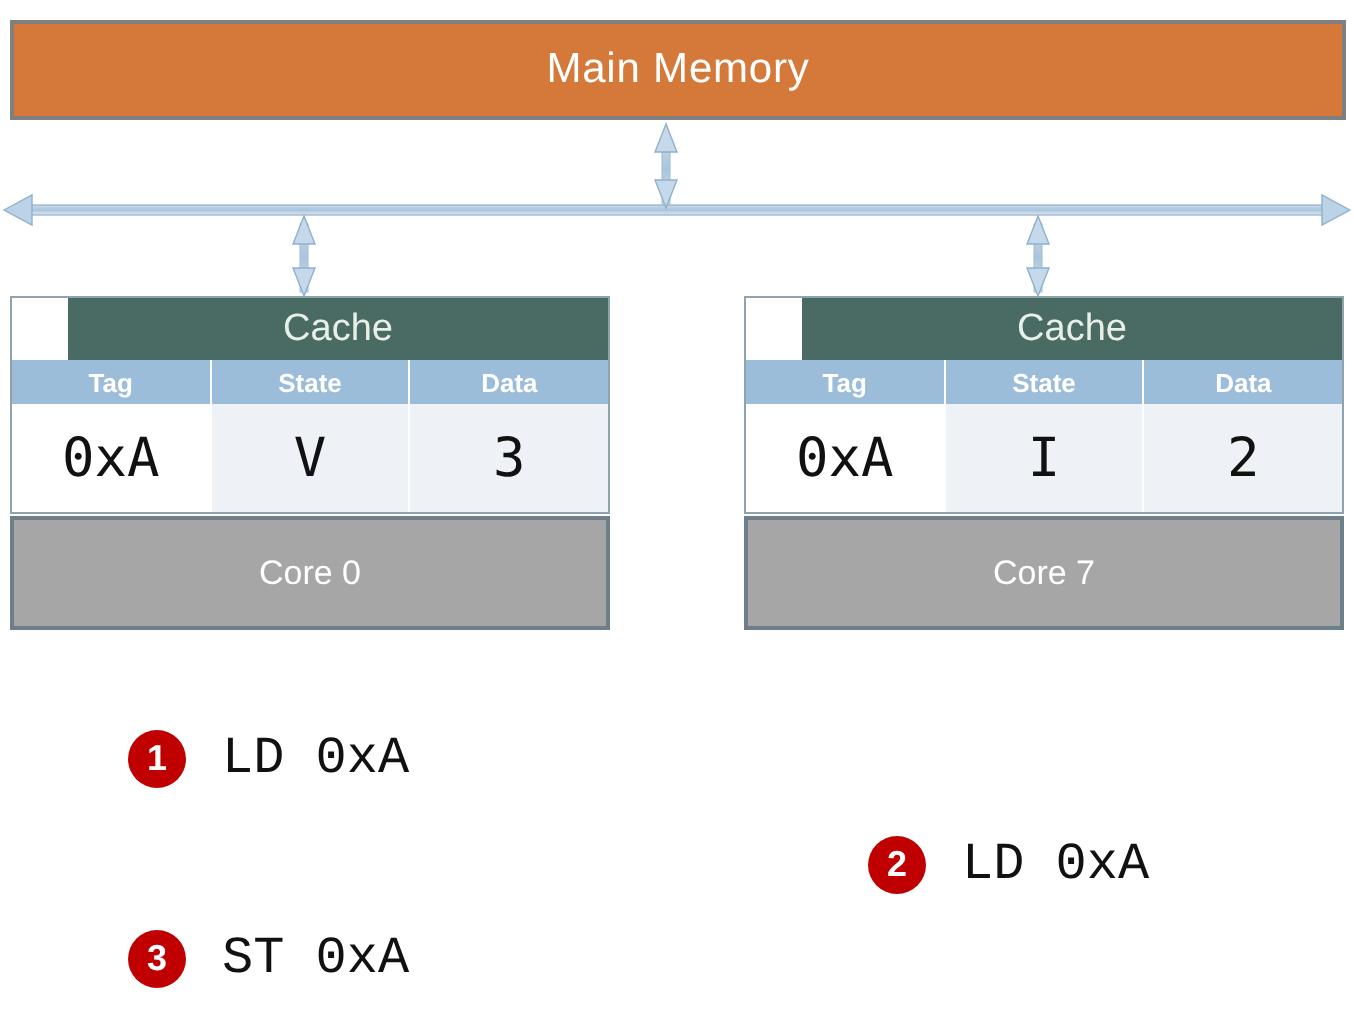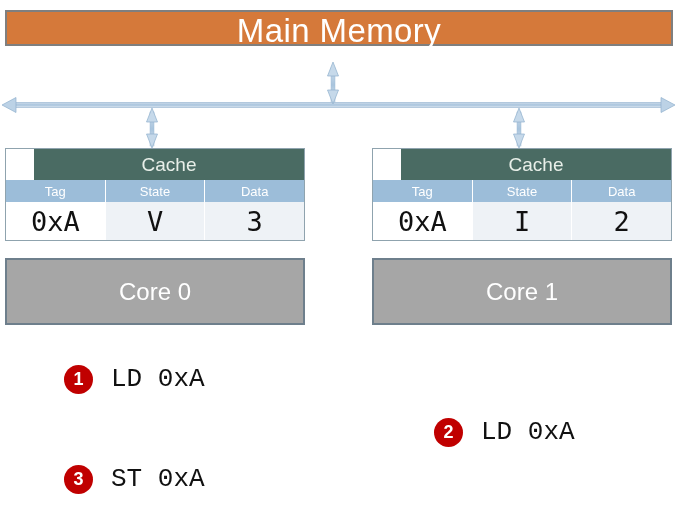--- a/index.html
+++ b/index.html
@@ -15,29 +15,29 @@
     overflow: hidden;
     font-family: "Liberation Sans", sans-serif;
   }
 
   
   .mem-bar {
     position: absolute;
     left: 5px;
     top: 10px;
     width: 668px;
-    height: 36px;
+    height: 50px;
     box-sizing: border-box;
     background: #d5793a;
     border: 2px solid #7f7f7f;
     display: flex;
-    align-items: flex-start;
-    justify-content: center;
-    color: #ffffff;
-    font-size: 33px;
+    align-items: center;
+    justify-content: center;
+    color: #ffffff;
+    font-size: 21px;
     letter-spacing: 0.4px;
   }
 
   
   .bus-label {
     position: absolute;
     left: 38px;
     top: 74px;
     font-family: "DejaVu Sans Mono", "Liberation Mono", monospace;
     font-size: 25px;
@@ -80,29 +80,29 @@
     background: #9cbdd9;
     height: 22px;
   }
   .cache-head-row > div {
     flex: 1 1 0;
     display: flex;
     align-items: center;
     justify-content: center;
     color: #ffffff;
     font-size: 13px;
-    font-weight: normal;
+    font-weight: bold;
     border-right: 1px solid #ffffff;
     box-sizing: border-box;
   }
   .cache-head-row > div:last-child { border-right: none; }
 
   .cache-data-row {
     display: flex;
-    height: 38px;
+    height: 54px;
     background: #1d4ed8;
   }
   .cache-data-row > div {
     flex: 1 1 0;
     display: flex;
     align-items: center;
     justify-content: center;
     font-family: "DejaVu Sans Mono", "Liberation Mono", monospace;
     font-size: 27px;
     color: #111111;
@@ -112,29 +112,29 @@
   }
   .cache-data-row > div:nth-child(1) { background: #ffffff; }
   .cache-data-row > div:nth-child(2) { background: #eef2f6; }
   .cache-data-row > div:nth-child(3) { background: #eef2f6; border-right: none; }
   .val-red { color: #e00000; }
 
   
   .core-box {
     position: absolute;
     width: 300px;
-    height: 67px;
+    height: 57px;
     box-sizing: border-box;
     background: #a6a6a6;
     border: 2px solid #6e7f8c;
     display: flex;
     align-items: center;
     justify-content: center;
     color: #ffffff;
-    font-size: 24px;
+    font-size: 17px;
     top: 258px;
   }
   .core-box.left  { left: 5px; }
   .core-box.right { left: 372px; }
 
   
   .step {
     position: absolute;
     display: flex;
     align-items: center;
@@ -232,21 +232,21 @@
       <div>0xA</div>
       <div class="val-red">I</div>
       <div>2</div>
     </div>
   </div>
 
   <div class="core-box left">
     <span>Core 0</span>
   </div>
   <div class="core-box right">
-    <span>Core 1</span>
+    <span>Core 7</span>
   </div>
 
   <div class="step step-1">
     <div class="step-badge">1</div>
     <div class="step-text">LD 0xA</div>
   </div>
   <div class="step step-2">
     <div class="step-badge">2</div>
     <div class="step-text">LD 0xA</div>
   </div>

